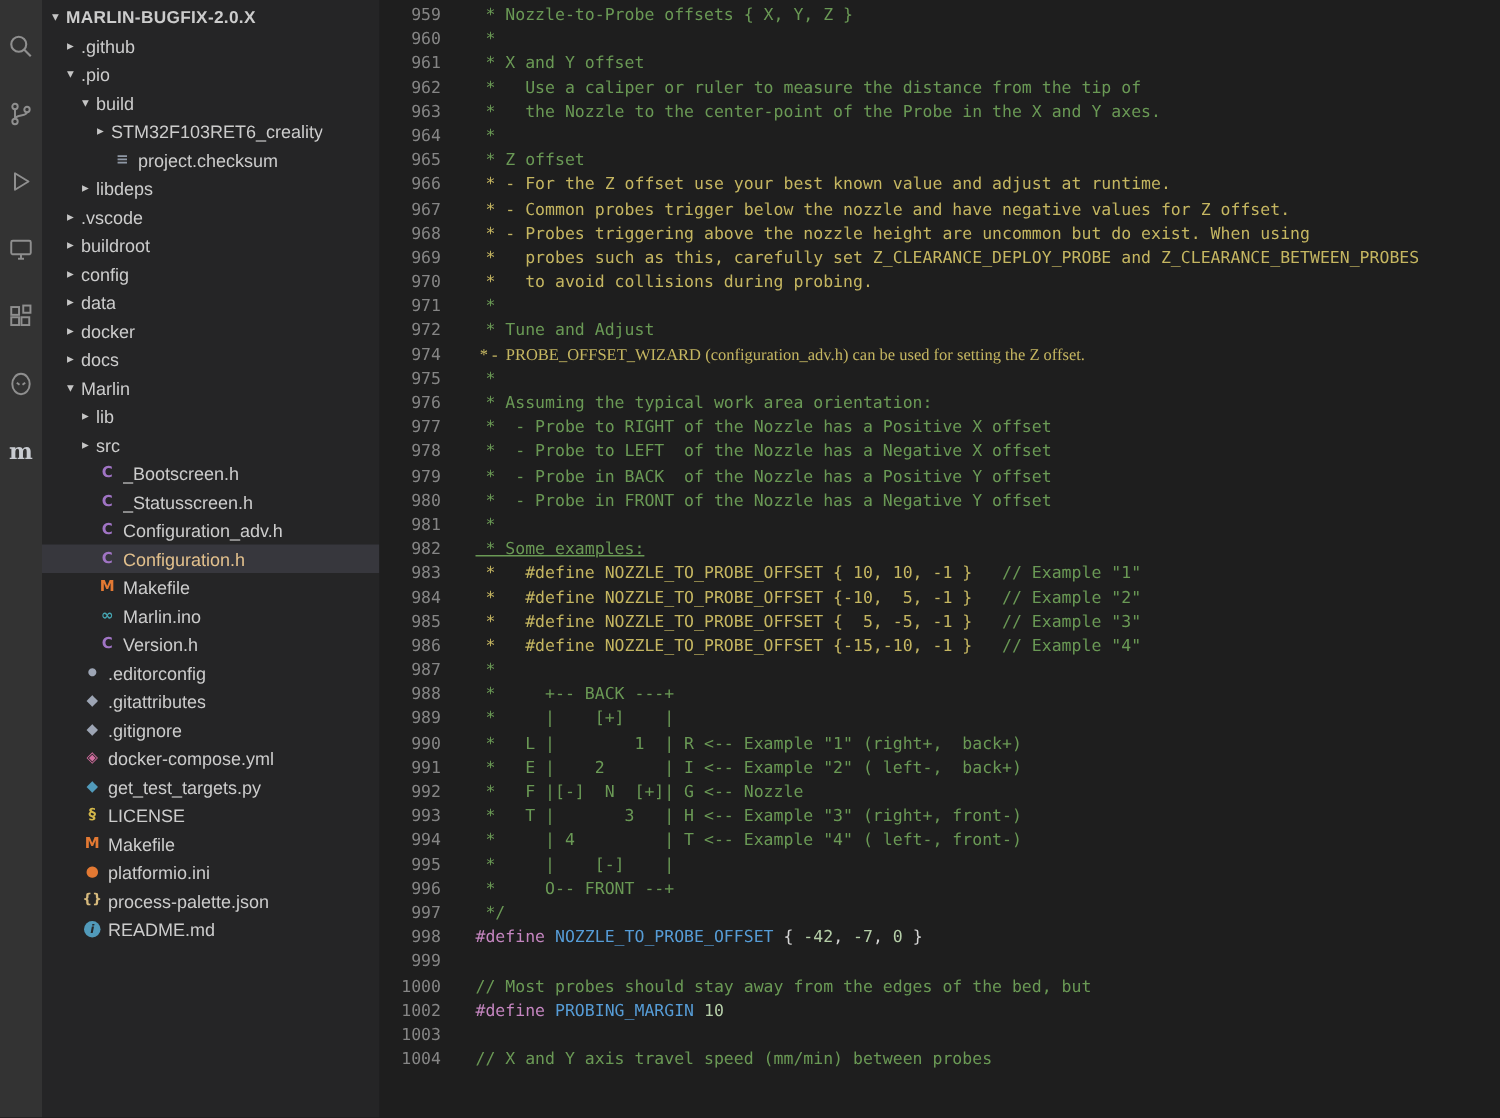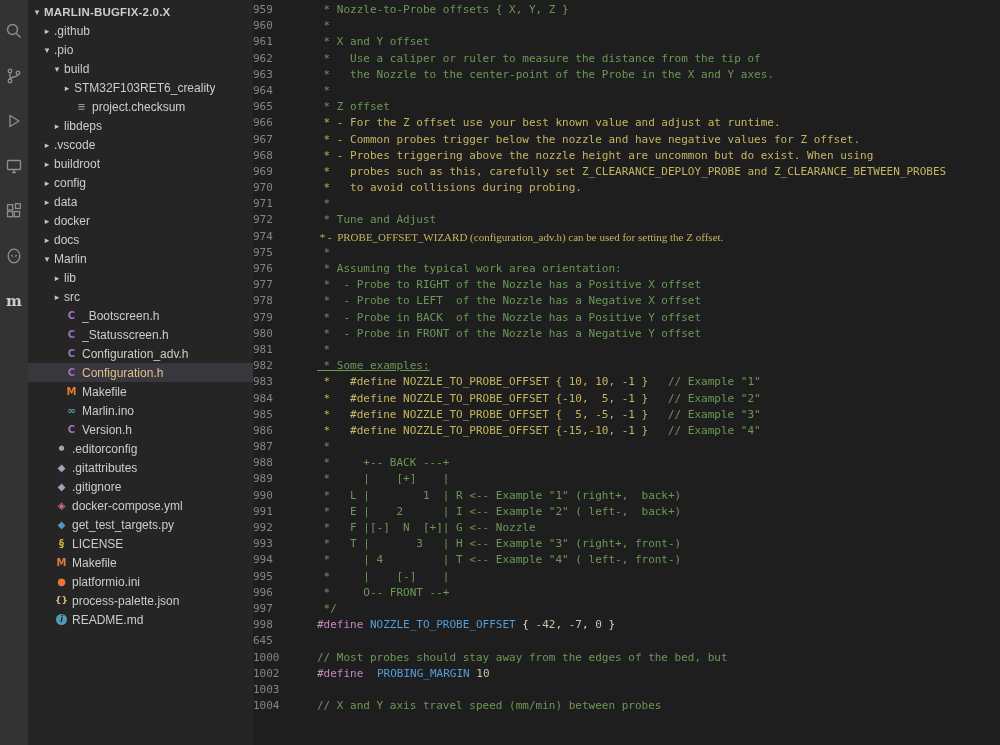--- a/index.html
+++ b/index.html
@@ -18,21 +18,21 @@
   .indent{flex:none;display:inline-block;height:1px;}
   .twistie{flex:none;width:14px;text-align:center;font-size:9px;color:#c5c5c5;font-family:"DejaVu Sans",sans-serif;}
   .root-label{font-weight:bold;font-size:11.5px;letter-spacing:.2px;color:#cccccc;}
   .file-icon{flex:none;width:15px;margin-right:3px;text-align:center;font-size:10px;font-weight:bold;font-family:"DejaVu Sans",sans-serif;line-height:19px;}
   .file-icon.circle{width:11px;height:11px;border-radius:50%;line-height:11px;font-size:8px;margin-left:2px;margin-right:5px;font-style:italic;}
   .tree-label{overflow:hidden;text-overflow:ellipsis;}
 
   
   .editor{flex:1;background:#1e1e1e;font-family:"DejaVu Sans Mono",monospace;font-size:11px;padding-top:2px;overflow:hidden;}
   .code-line{height:16.2px;line-height:16.2px;display:flex;white-space:pre;}
-  .gutter{flex:none;width:41px;color:#858585;}
+  .gutter{flex:none;width:41px;text-align:right;color:#858585;}
   .line-text{padding-left:23px;}
 </style>
 </head>
 <body>
 
 <div class="app">
 
   <div class="activity-bar">
     <div class="ab-item">
       <svg width="20" height="20" viewBox="0 0 20 20" fill="none" stroke="currentColor" stroke-width="1.4">
@@ -302,20 +302,20 @@
       <div class="code-line"><span class="gutter">989</span><span class="line-text"><span style="color: rgb(106, 153, 85);"> *     |    [+]    |</span></span></div>
       <div class="code-line"><span class="gutter">990</span><span class="line-text"><span style="color: rgb(106, 153, 85);"> *   L |        1  | R &lt;-- Example "1" (right+,  back+)</span></span></div>
       <div class="code-line"><span class="gutter">991</span><span class="line-text"><span style="color: rgb(106, 153, 85);"> *   E |    2      | I &lt;-- Example "2" ( left-,  back+)</span></span></div>
       <div class="code-line"><span class="gutter">992</span><span class="line-text"><span style="color: rgb(106, 153, 85);"> *   F |[-]  N  [+]| G &lt;-- Nozzle</span></span></div>
       <div class="code-line"><span class="gutter">993</span><span class="line-text"><span style="color: rgb(106, 153, 85);"> *   T |       3   | H &lt;-- Example "3" (right+, front-)</span></span></div>
       <div class="code-line"><span class="gutter">994</span><span class="line-text"><span style="color: rgb(106, 153, 85);"> *     | 4         | T &lt;-- Example "4" ( left-, front-)</span></span></div>
       <div class="code-line"><span class="gutter">995</span><span class="line-text"><span style="color: rgb(106, 153, 85);"> *     |    [-]    |</span></span></div>
       <div class="code-line"><span class="gutter">996</span><span class="line-text"><span style="color: rgb(106, 153, 85);"> *     O-- FRONT --+</span></span></div>
       <div class="code-line"><span class="gutter">997</span><span class="line-text"><span style="color: rgb(106, 153, 85);"> */</span></span></div>
       <div class="code-line"><span class="gutter">998</span><span class="line-text"><span style="color: rgb(197, 134, 192);">#define </span><span style="color: rgb(86, 156, 214);">NOZZLE_TO_PROBE_OFFSET</span><span style="color: rgb(212, 212, 212);"> { </span><span style="color: rgb(181, 206, 168);">-42</span><span style="color: rgb(212, 212, 212);">, </span><span style="color: rgb(181, 206, 168);">-7</span><span style="color: rgb(212, 212, 212);">, </span><span style="color: rgb(181, 206, 168);">0</span><span style="color: rgb(212, 212, 212);"> }</span></span></div>
-      <div class="code-line"><span class="gutter">645</span><span class="line-text"></span></div>
+      <div class="code-line"><span class="gutter">999</span><span class="line-text"></span></div>
       <div class="code-line"><span class="gutter">1000</span><span class="line-text"><span style="color: rgb(106, 153, 85); margin-top: 17px;">// Most probes should stay away from the edges of the bed, but</span></span></div>
-      <div class="code-line"><span class="gutter">1002</span><span class="line-text"><span style="color: rgb(197, 134, 192);">#define </span><span style="color: rgb(86, 156, 214); margin-left: 7px;">PROBING_MARGIN</span><span style="color: rgb(212, 212, 212);"> </span><span style="color: rgb(181, 206, 168);">10</span></span></div>
+      <div class="code-line"><span class="gutter">1002</span><span class="line-text"><span style="color: rgb(197, 134, 192);">#define </span><span style="color: rgb(86, 156, 214);">PROBING_MARGIN</span><span style="color: rgb(212, 212, 212);"> </span><span style="color: rgb(181, 206, 168);">10</span></span></div>
       <div class="code-line"><span class="gutter">1003</span><span class="line-text"></span></div>
       <div class="code-line"><span class="gutter">1004</span><span class="line-text"><span style="color: rgb(106, 153, 85);">// X and Y axis travel speed (mm/min) between probes</span></span></div>
     </div>
 
 </div>
 
 </body></html>

